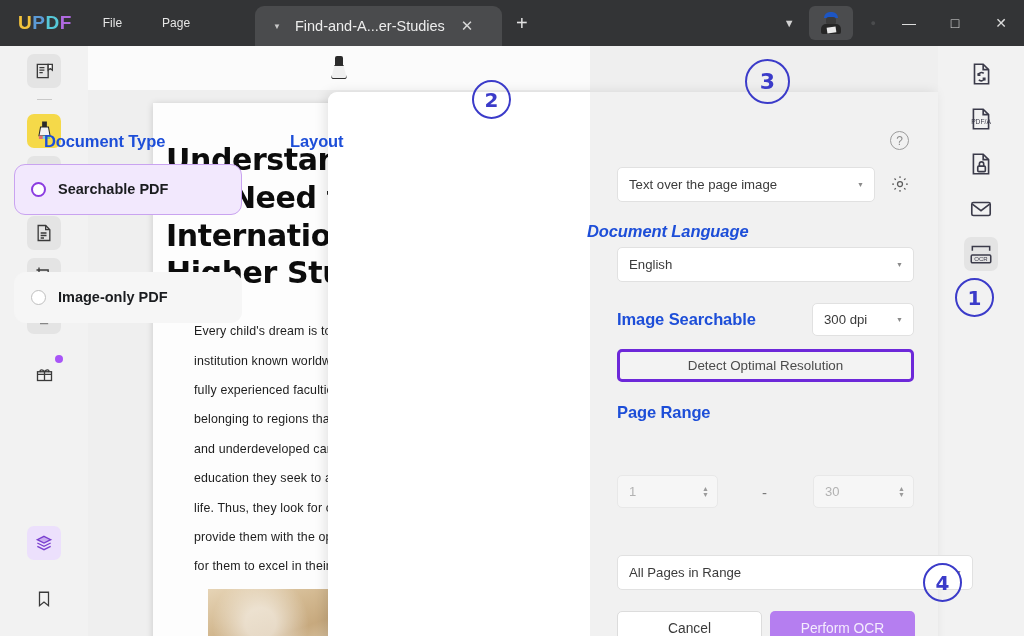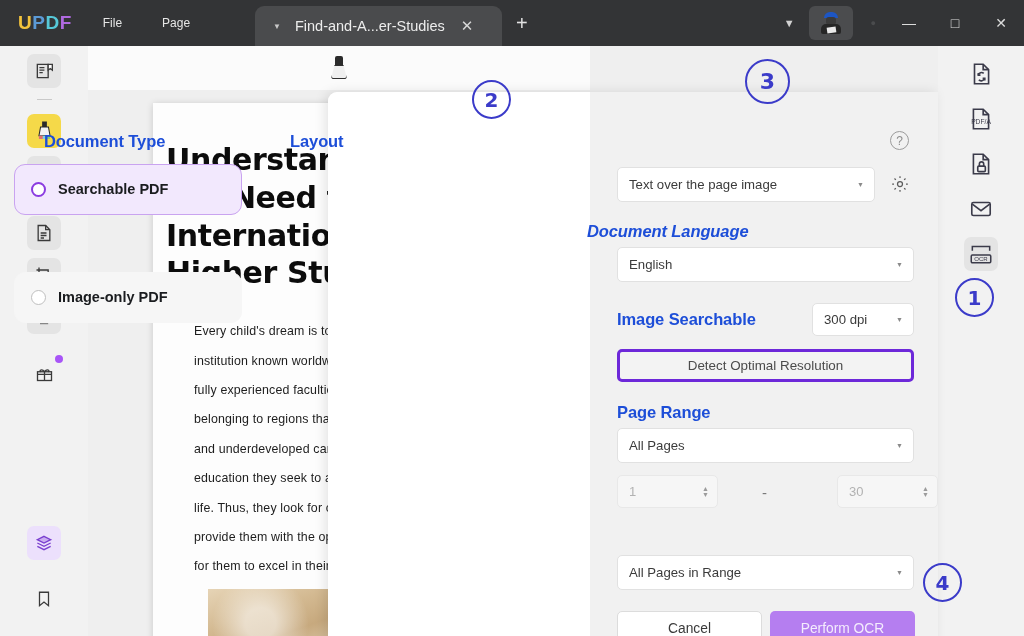--- a/index.html
+++ b/index.html
@@ -213,21 +213,21 @@
     font-size: 13.2px; color: #3b3b3b;
   }
   .field .val { margin-left: 11px; }
   .field .arrow {
     position: absolute; right: 10px; font-size: 7px; color: #8a8a8a;
   }
   .f-layout { left: 617px; top: 121px; width: 258px; height: 35px; }
   .f-lang   { left: 617px; top: 201px; width: 297px; height: 35px; }
   .f-dpi    { left: 812px; top: 257px; width: 102px; height: 33px; }
   .f-range  { left: 617px; top: 382px; width: 297px; height: 35px; }
-  .f-oddeven{ left: 617px; top: 509px; width: 297px; height: 35px; }
+  .f-oddeven{ left: 617px; top: 509px; width: 356px; height: 35px; }
 
   .gear {
     position: absolute; left: 890px; top: 128px; width: 20px; height: 20px;
   }
   .gear svg { width: 20px; height: 20px; }
 
   .h-lang { position: absolute; left: 587px; top: 176px; font-style: italic; }
   .h-res  { position: absolute; left: 617px; top: 264px; }
   .h-range{ position: absolute; left: 617px; top: 357px; }
   .h-odd  { position: absolute; left: 617px; top: 484px; }
@@ -242,21 +242,21 @@
   .spin {
     position: absolute; background: #f6f6f6; border: 1px solid #e8e8e8;
     border-radius: 5px; width: 101px; height: 33px;
     display: flex; align-items: center;
     font-size: 13px; color: #b2b2b2;
   }
   .spin .sv { margin-left: 11px; }
   .spin .st { position: absolute; right: 8px; display: flex; flex-direction: column; line-height: 6px; }
   .spin .st i { font-size: 7px; color: #9b9b9b; font-style: normal; }
   .sp-from { left: 617px; top: 429px; }
-  .sp-to   { left: 837px; top: 429px; align-items: center; }
+  .sp-to   { left: 813px; top: 429px; align-items: center; }
   .dash {
     position: absolute; left: 762px; top: 438px;
     font-size: 15px; color: #7a7a7a;
   }
 
   .btn-cancel {
     position: absolute; left: 617px; top: 565px; width: 145px; height: 35px;
     background: #fff; border: 1px solid #dcdcdc; border-radius: 5px;
     display: flex; align-items: center; justify-content: center;
     font-size: 13.8px; color: #3a3a3a;
@@ -513,24 +513,20 @@
 
     <div class="sec-title h-res">Image Searchable</div>
     <div class="field f-dpi">
       <span class="val">300 dpi</span>
       <span class="arrow">▼</span>
     </div>
 
     <div class="detect-btn">Detect Optimal Resolution</div>
 
     <div class="sec-title h-range">Page Range</div>
-    <div class="field f-range">
-      <span class="val">All Pages</span>
-      <span class="arrow">▼</span>
-    </div>
 
     <div class="spin sp-from">
       <span class="sv">1</span>
       <span class="st">
           <i>▲</i>
           <i>▼</i>
         </span>
     </div>
     <div class="dash">-</div>
     <div class="spin sp-to">

